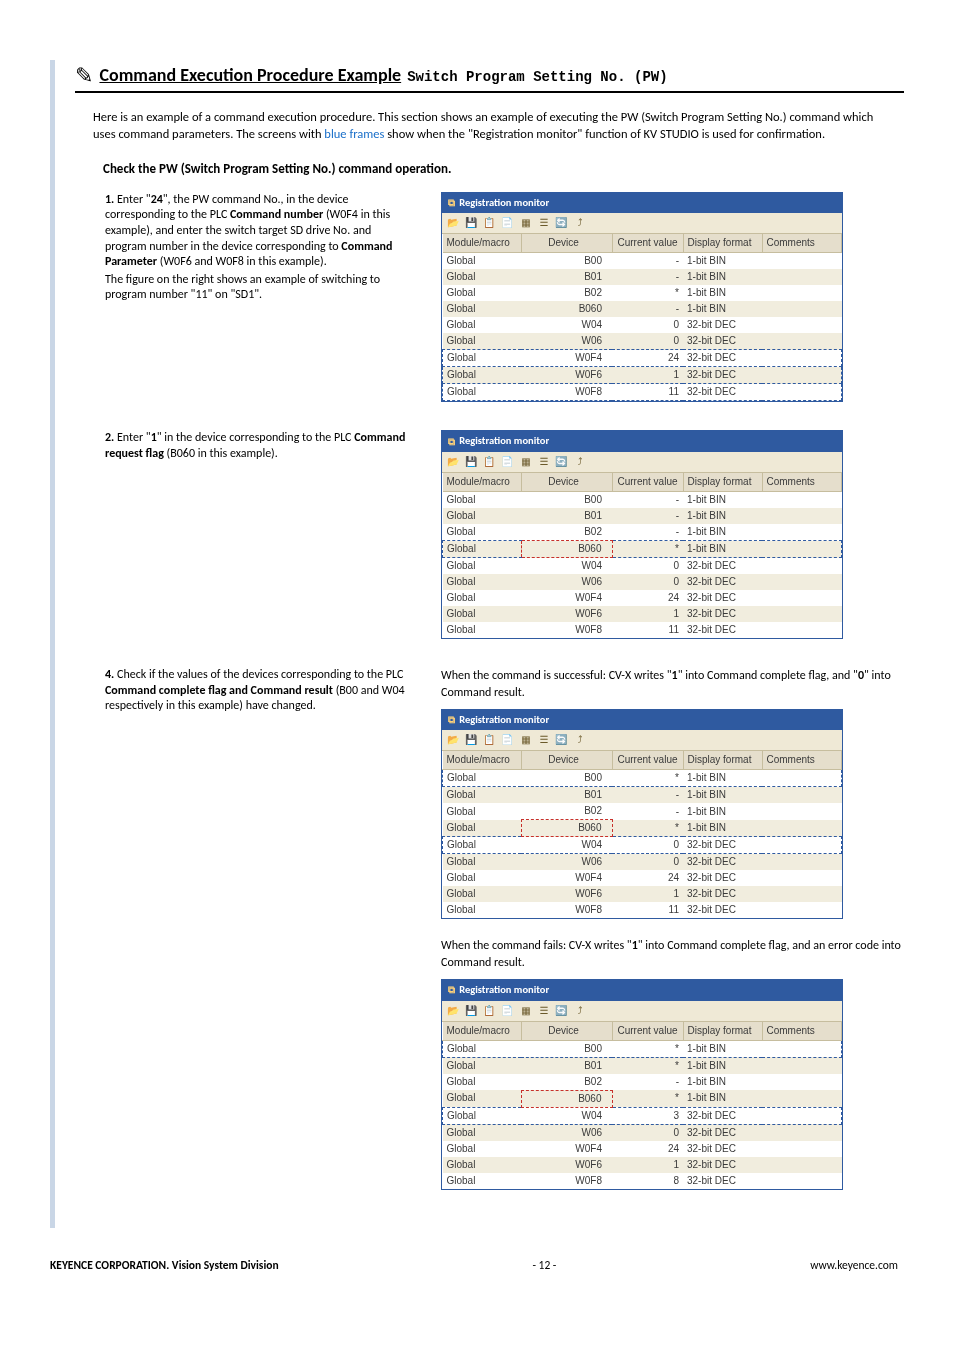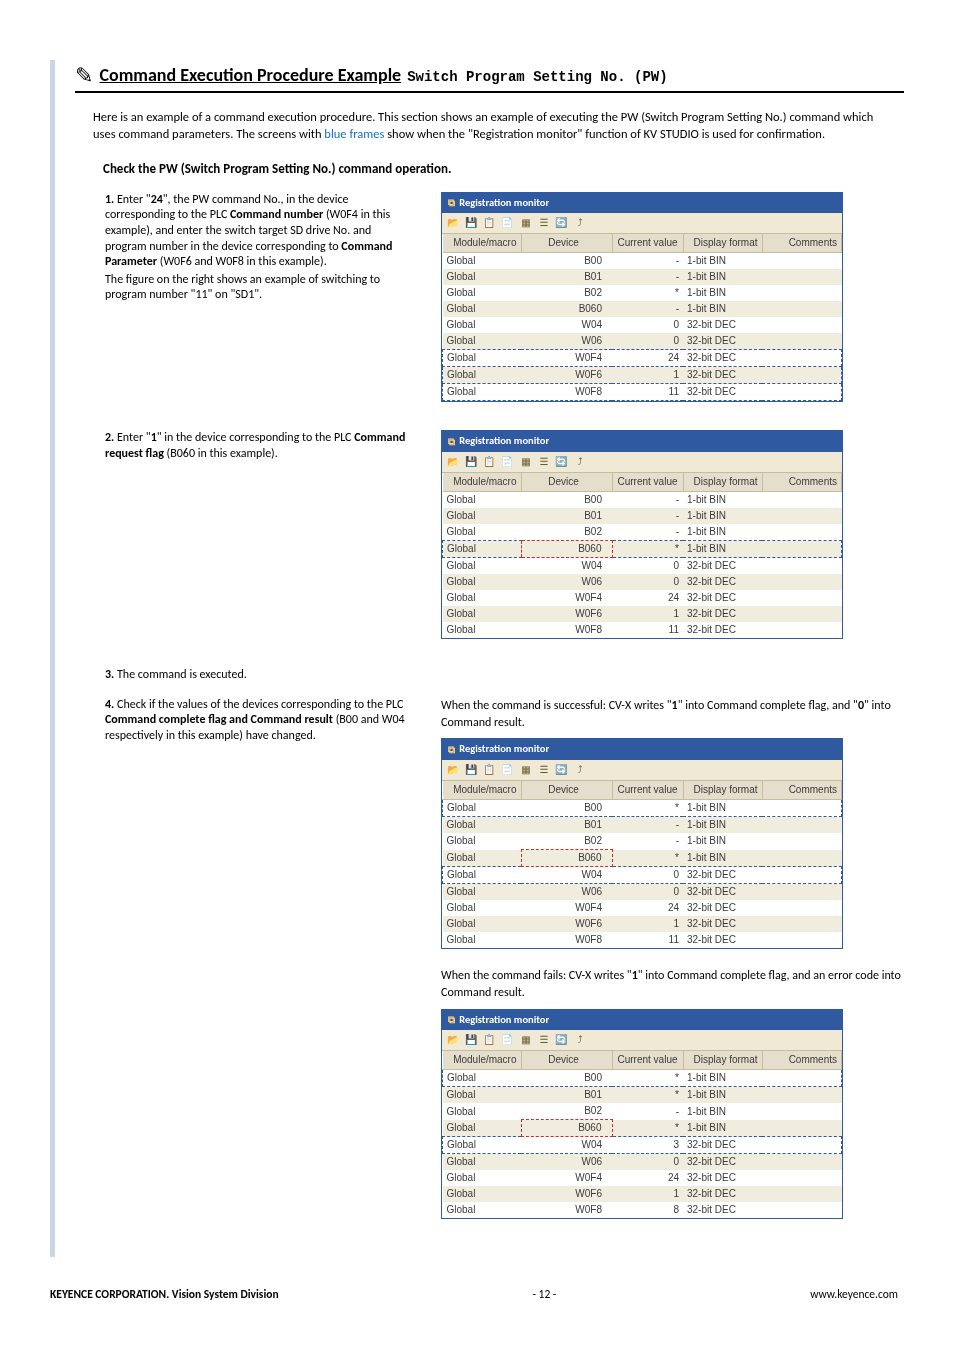--- a/index.html
+++ b/index.html
@@ -118,21 +118,21 @@
     font-family: Tahoma, Arial, sans-serif;
     font-size: 10px;
     color: #3a3a3a;
   }
   .regmon-table th {
     background: #e5decc;
     font-weight: 400;
     padding: 2px 4px;
     border-right: 1px solid #c6bd9e;
     border-bottom: 1px solid #c6bd9e;
-    text-align: right;
+    text-align: left;
     white-space: nowrap;
     overflow: hidden;
   }
   .regmon-table td {
     padding: 1px 4px;
     height: 13px;
     white-space: nowrap;
   }
   .regmon-table tr.odd { background: #ffffff; }
   .regmon-table tr.even { background: #f1edde; }
@@ -378,26 +378,20 @@
                   <td class="c-cur">11</td>
                   <td class="c-fmt">32-bit DEC</td>
                   <td class="c-com"></td>
                 </tr>
               </tbody>
             </table>
           </div>
       </div>
     </div>
 
-    <div class="two-col" style="margin-bottom:12px;">
-      <div class="left-col">
-        <p><b>3.</b><span> The command is executed.</span></p>
-      </div>
-      <div class="right-col"></div>
-    </div>
 
     <div class="two-col" style="margin-bottom:18px;">
       <div class="left-col">
         <p>
           <b>4.</b><span> Check if the values of the devices corresponding to the PLC </span><b>Command complete flag and Command result</b><span> (B00 and W04 respectively in this example) have changed.</span>
         </p>
       </div>
       <div class="right-col">
         <p>
           <span>When the command is successful: CV-X writes "</span><b>1</b><span>" into Command complete flag, and "</span><b>0</b><span>" into Command result.</span>

